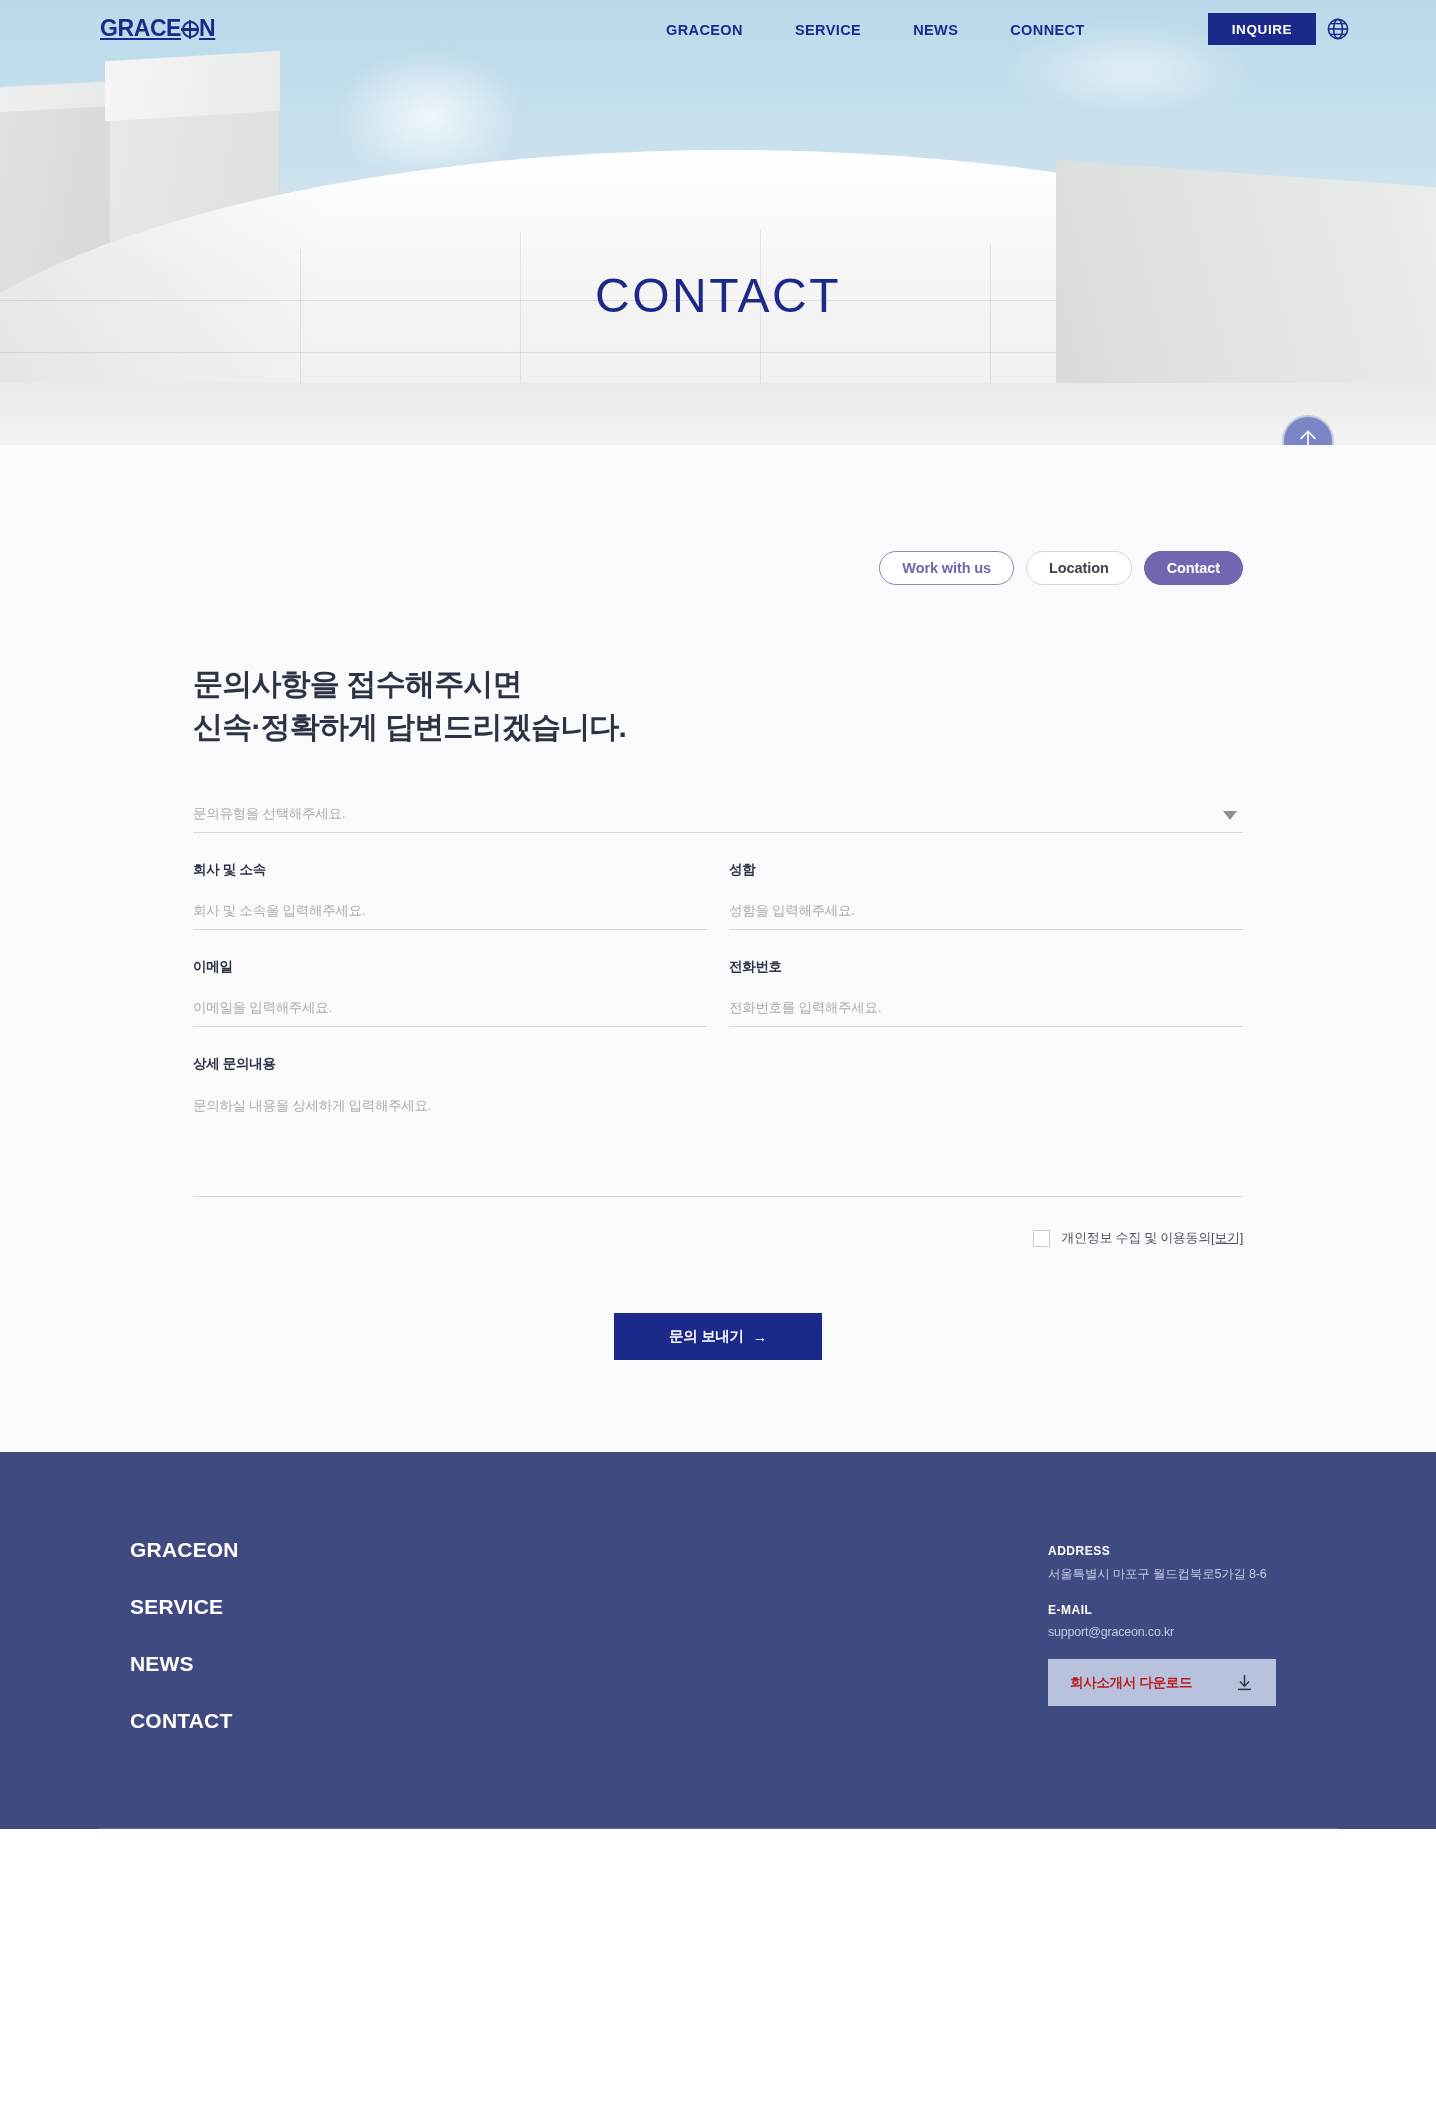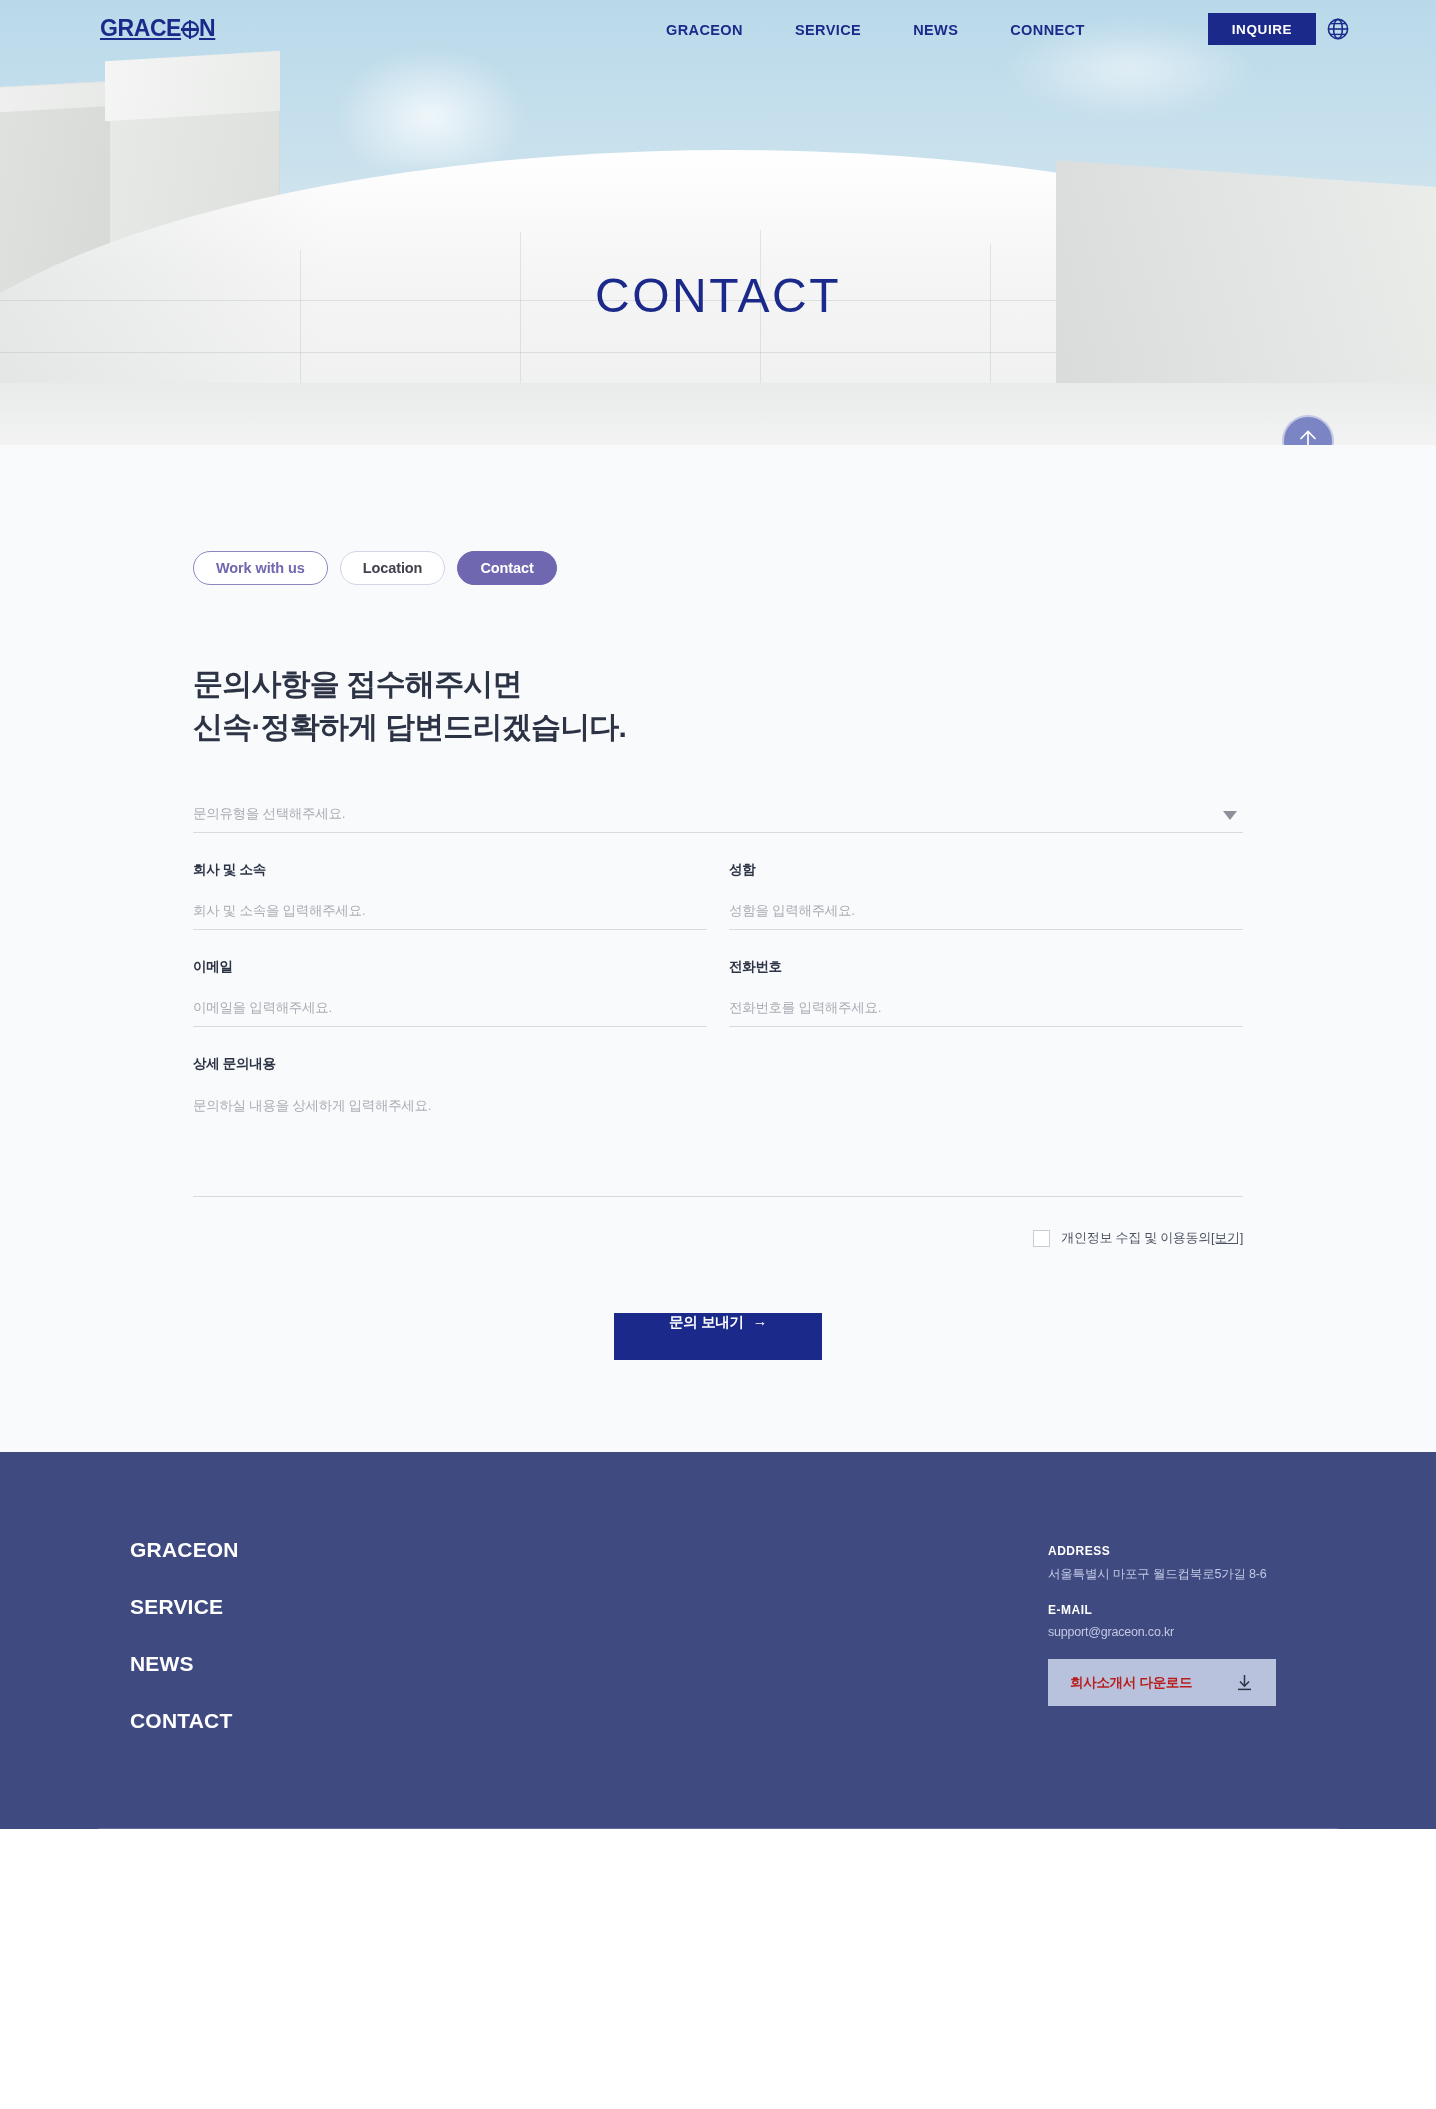--- a/index.html
+++ b/index.html
@@ -223,20 +223,21 @@
   }
   .wrap {
     width: 1050px;
     margin: 0 auto;
     position: relative;
   }
   .tabs {
     display: flex;
     gap: 12px;
     padding-top: 106px;
+    justify-content: flex-end;
   }
   .tab {
     height: 34px;
     padding: 0 22px;
     border-radius: 17px;
     display: flex;
     align-items: center;
     justify-content: center;
     font-size: 14.5px;
     font-weight: 700;
@@ -362,21 +363,21 @@
     height: 47px;
     background: #1b2a8a;
     color: #fff;
     border: none;
     font-size: 14.5px;
     font-weight: 700;
     letter-spacing: -0.3px;
     cursor: pointer;
     font-family: inherit;
     display: flex;
-    align-items: flex-start;
+    align-items: center;
     justify-content: center;
     gap: 9px;
   }
 
   
   .footer {
     position: relative;
     width: 1436px;
     background: #3f4a80;
     padding: 86px 0 0 0;

